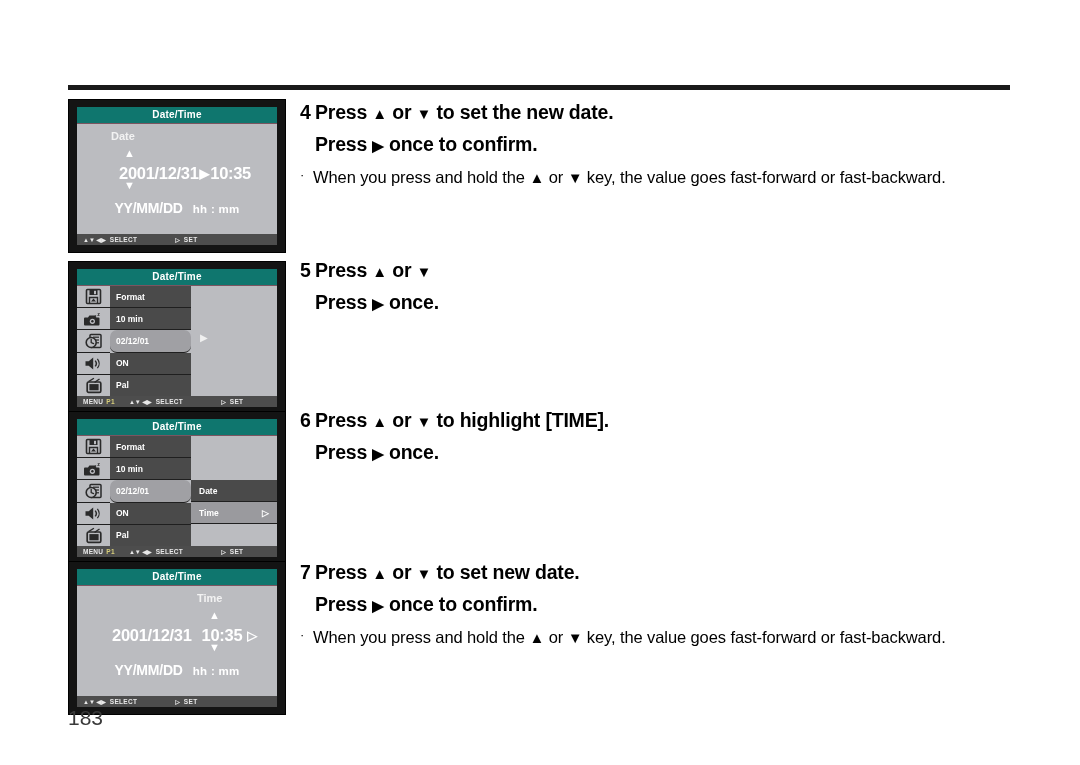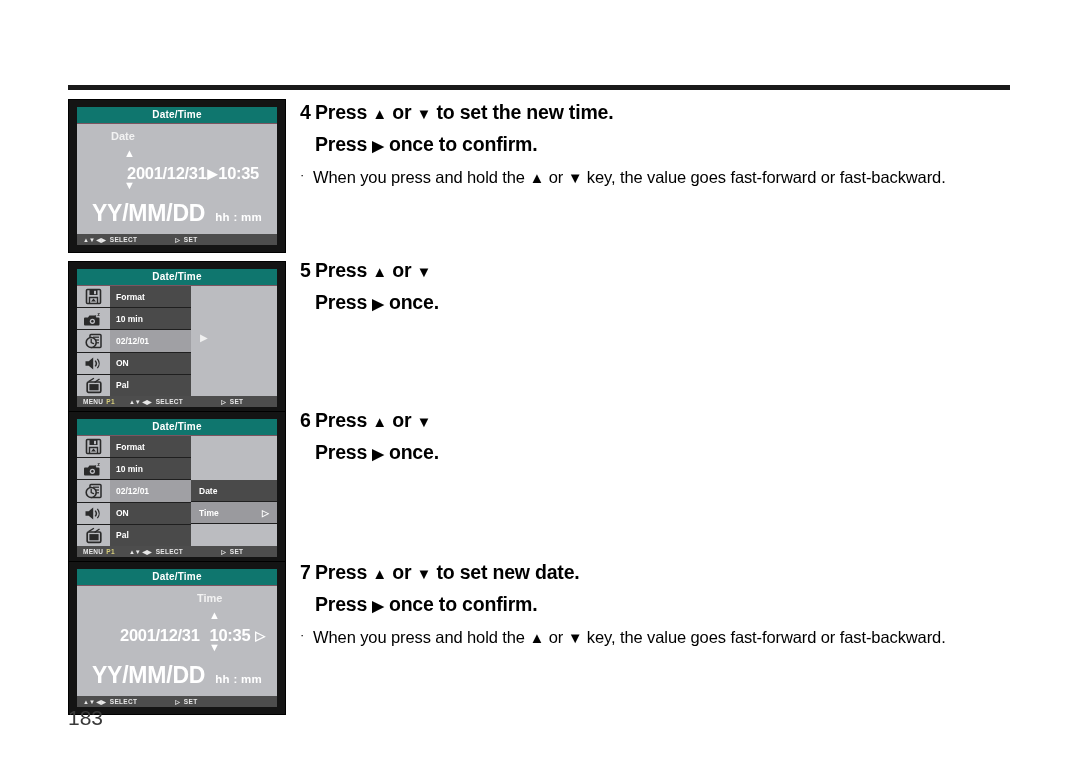--- a/index.html
+++ b/index.html
@@ -86,21 +86,21 @@
     color: #f2f2f2;
     font-size: 11px;
     font-weight: bold;
   }
   .dt-sublabel.left  { left: 34px;  top: 6px; }
   .dt-sublabel.right { left: 120px; top: 6px; }
 
   .dt-row {
     position: absolute;
     top: 40px;
-    left: 16px;
+    left: 8px;
     width: 100%;
     display: flex;
     align-items: center;
     justify-content: center;
     color: #ffffff;
     font-size: 16.5px;
     font-weight: bold;
     letter-spacing: -.3px;
   }
   .dt-row .sep { margin: 0 1px; font-size: 13px; }
@@ -110,21 +110,21 @@
     position: absolute;
     top: 76px;
     left: 0;
     width: 100%;
     display: flex;
     align-items: baseline;
     justify-content: center;
     color: #ffffff;
     font-weight: bold;
   }
-  .dt-units .ymd { font-size: 23px; letter-spacing: -.2px; }
+  .dt-units .ymd { font-size: 14px; letter-spacing: -.2px; }
   .dt-units .hhmm { font-size: 11.5px; margin-left: 10px; letter-spacing: .3px; }
 
   .caret {
     position: absolute;
     color: #ffffff;
     font-size: 11px;
     line-height: 1;
   }
   .caret.up-left    { left: 47px;  top: 24px; }
   .caret.down-left  { left: 47px;  top: 56px; }
@@ -174,20 +174,21 @@
     display: flex;
     align-items: center;
     padding-left: 6px;
     border-bottom: 1px solid #1f1f1f;
     box-sizing: border-box;
   }
   .label-cell:last-child { border-bottom: none; }
   .label-cell.sel {
     background: #a0a0a4;
     color: #ffffff;
+    border-radius: 7px;
   }
   .sub-cell {
     flex: 1 1 0;
     display: flex;
     align-items: center;
     padding-left: 8px;
     padding-right: 8px;
     font-size: 8.5px;
     font-weight: bold;
     box-sizing: border-box;
@@ -457,21 +458,21 @@
   </div>
 </div>
 
 <div class="step" style="top:101px;">
   <div class="step-line">
     <span class="step-num">4</span>
     <span>Press </span>
     <span class="tri">▲</span>
     <span> or </span>
     <span class="tri">▼</span>
-    <span> to set the new time.</span>
+    <span> to set the new date.</span>
   </div>
   <div class="step-line" style="margin-top:9px;">
     <span class="step-indent"></span>
     <span>Press </span>
     <span class="tri">▶</span>
     <span> once to confirm.</span>
   </div>
   <div class="bullet-para" style="margin-top:9px;">
     <span class="bullet-dot">·</span>
     <span class="bullet-text"><span class="nowrap">When you press and hold the </span><span class="tri">▲</span><span class="nowrap"> or </span><span class="tri">▼</span><span> key, the value goes fast-forward or fast-backward.</span></span>
@@ -494,20 +495,21 @@
   </div>
 </div>
 
 <div class="step" style="top:409px;">
   <div class="step-line">
     <span class="step-num">6</span>
     <span>Press </span>
     <span class="tri">▲</span>
     <span> or </span>
     <span class="tri">▼</span>
+    <span> to highlight [TIME].</span>
   </div>
   <div class="step-line" style="margin-top:9px;">
     <span class="step-indent"></span>
     <span>Press </span>
     <span class="tri">▶</span>
     <span> once.</span>
   </div>
 </div>
 
 <div class="step" style="top:561px;">

